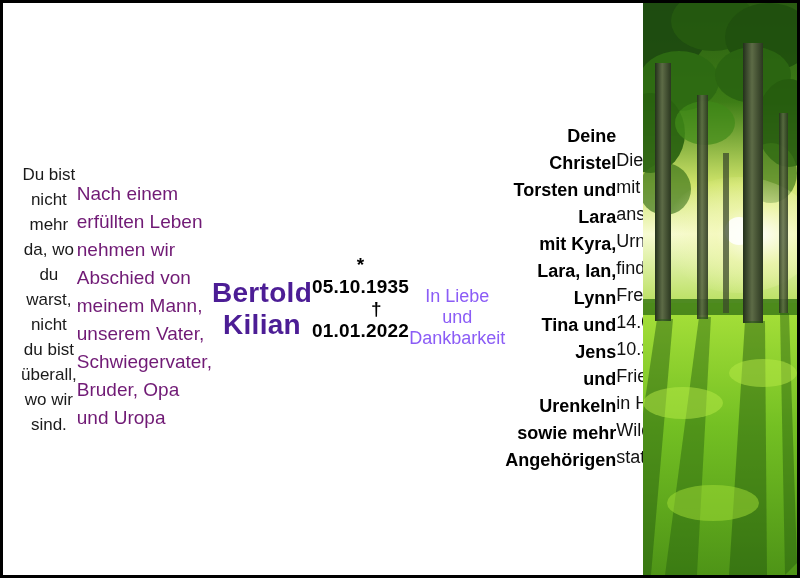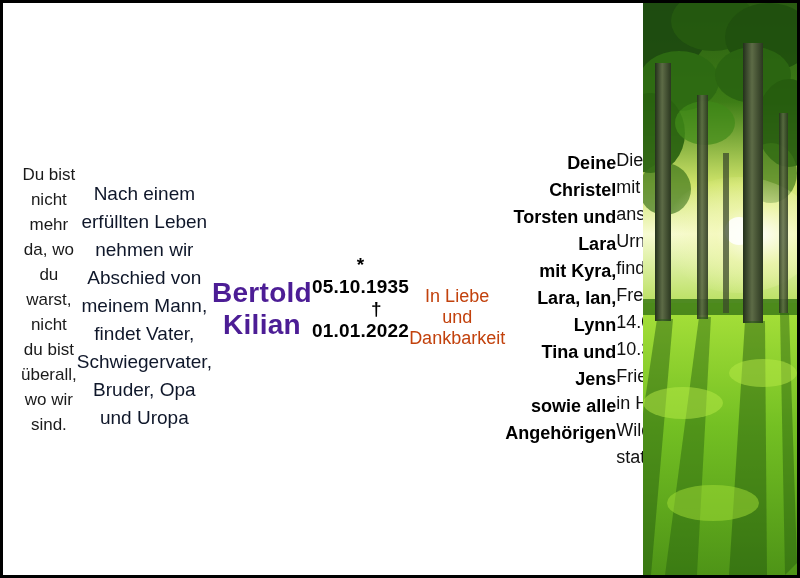--- a/index.html
+++ b/index.html
@@ -35,24 +35,24 @@
     color: #111111;
   }
   .verse {
     text-align: center;
     font-size: 17px;
     line-height: 25px;
     color: #1a1a1a;
     margin-top: 8px;
   }
   .intro {
-    text-align: center;
+    text-align: left;
     font-size: 19px;
     line-height: 28px;
-    color: #0f172a;
+    color: #701a75;
     margin-top: 22px;
     max-width: 600px;
   }
   .deceased-name {
     text-align: center;
     font-size: 28px;
     font-weight: bold;
     letter-spacing: 0.3px;
     margin-top: 28px;
     color: #4c1d95;
@@ -66,21 +66,21 @@
     letter-spacing: 0.2px;
   }
   .dates .sep {
     display: inline-block;
     width: 26px;
   }
   .dedication {
     text-align: center;
     font-size: 18px;
     margin-top: 45px;
-    color: #c2410c;
+    color: #8b5cf6;
   }
   .mourners {
     text-align: right;
     margin-top: 6px;
   }
   .mourner-line {
     font-size: 18px;
     font-weight: bold;
     line-height: 27px;
     color: #000000;
@@ -114,39 +114,40 @@
 
   <div class="text-column">
 
     <div class="verse">
       <div>Du bist nicht mehr da, wo du warst,</div>
       <div>nicht du bist überall, wo wir sind.</div>
     </div>
 
     <div class="intro">
       <div>Nach einem erfüllten Leben nehmen wir Abschied von meinem Mann,</div>
-      <div>findet Vater, Schwiegervater, Bruder, Opa und Uropa</div>
+      <div>unserem Vater, Schwiegervater, Bruder, Opa und Uropa</div>
     </div>
 
     <div class="deceased-name">Bertold Kilian</div>
 
     <div class="dates">
       <span>* 05.10.1935</span>
       <span class="sep"></span>
       <span>† 01.01.2022</span>
     </div>
 
     <div class="dedication">In Liebe und Dankbarkeit</div>
 
     <div class="mourners">
       <div class="mourner-line">Deine Christel</div>
       <div class="mourner-line">Torsten und Lara</div>
       <div class="mourner-line">mit Kyra, Lara, Ian, Lynn</div>
       <div class="mourner-line">Tina und Jens</div>
-      <div class="mourner-line">sowie alle Angehörigen</div>
+      <div class="mourner-line">und Urenkeln</div>
+      <div class="mourner-line">sowie mehr Angehörigen</div>
     </div>
 
     <div class="ceremony">Die Trauerfeier mit anschließender Urnenbeisetzung findet am Freitag, den 14.01.2022 um 10.30 Uhr in der Friedhofskapelle in Hofheim-Wildsachsen statt.</div>
 
   </div>
 
   <div class="image-column">
     <svg viewBox="0 0 154 572" preserveAspectRatio="none">
       <defs>
         <linearGradient id="skyGlow" x1="0" y1="0" x2="0" y2="1">

